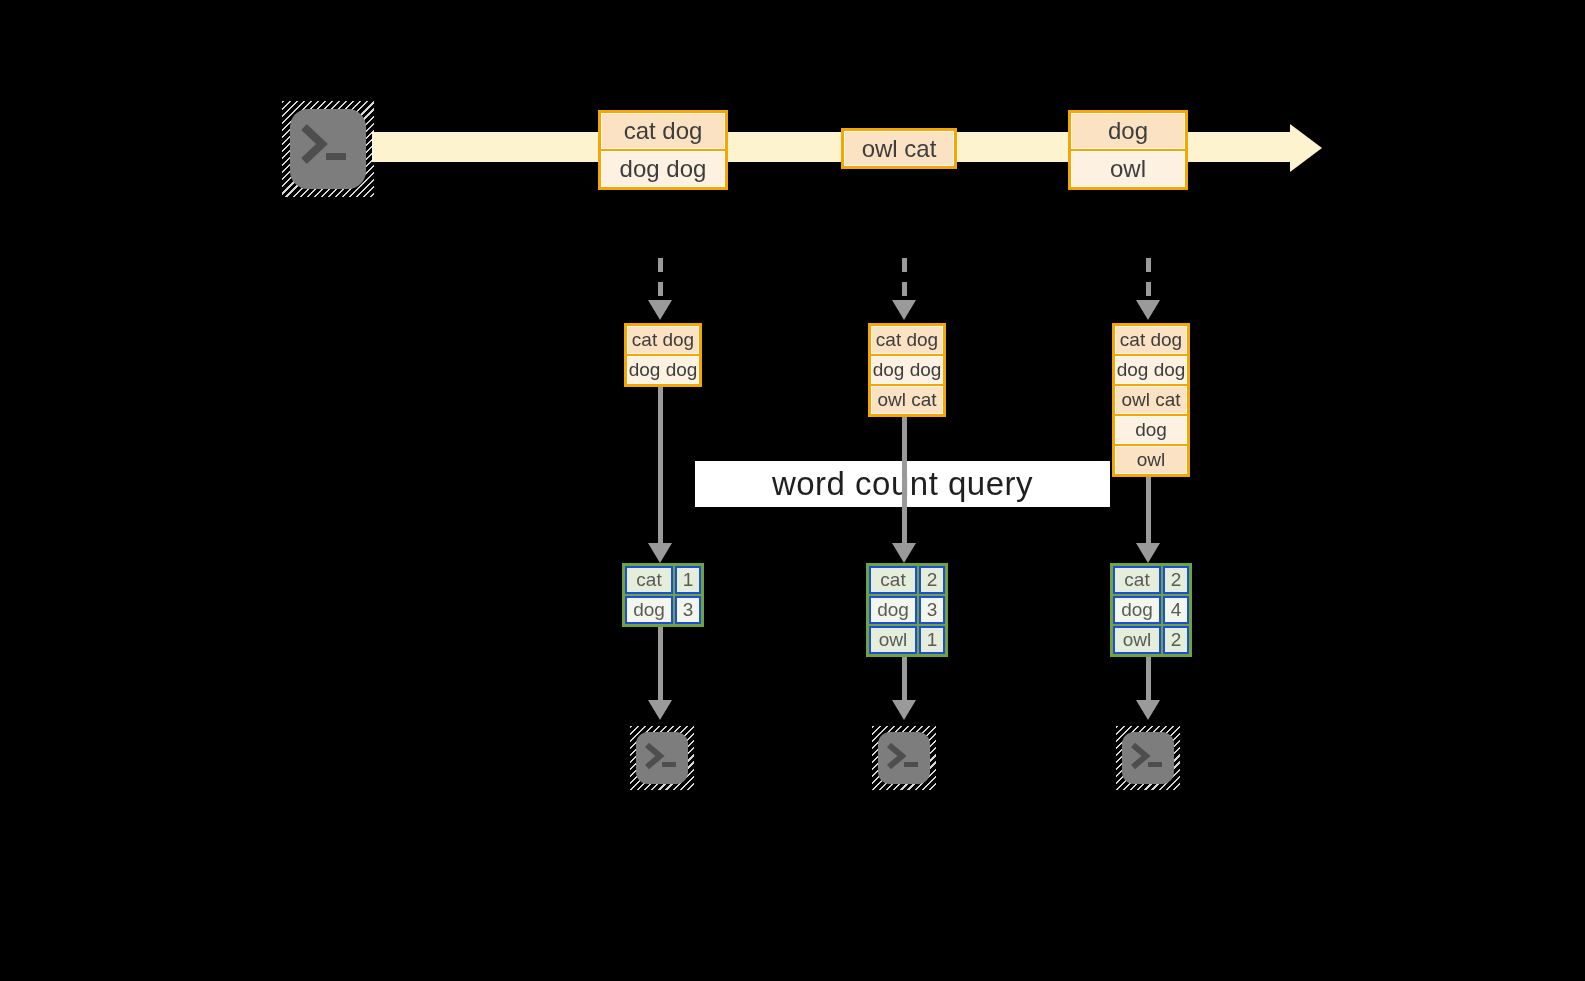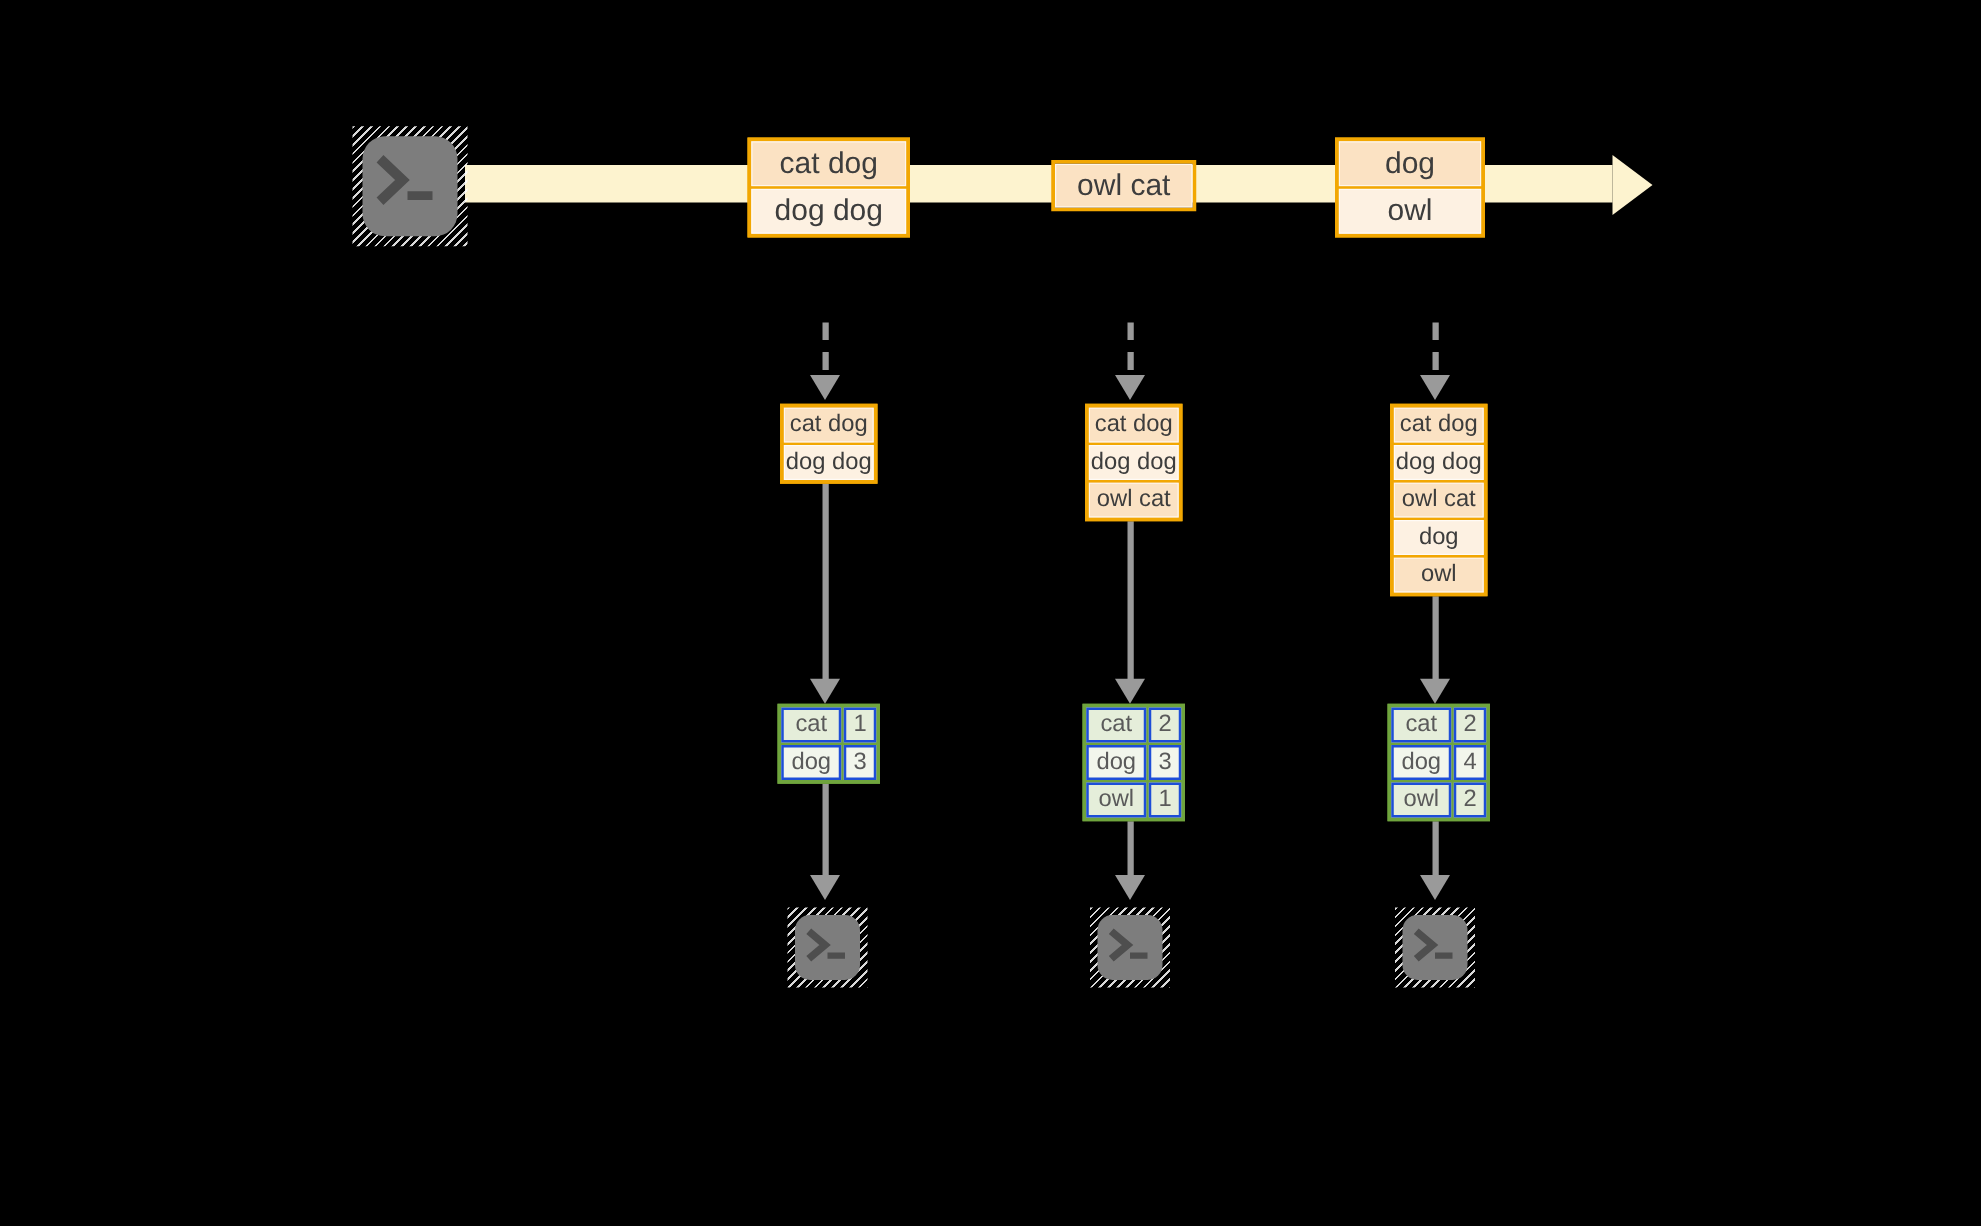--- a/index.html
+++ b/index.html
@@ -117,20 +117,23 @@
     <div class="cell">owl cat</div>
   </div>
   <div class="stack" style="left:1112px;">
     <div class="cell">cat dog</div>
     <div class="cell">dog dog</div>
     <div class="cell">owl cat</div>
     <div class="cell">dog</div>
     <div class="cell">owl</div>
   </div>
 
+  <div class="query-band">
+    <span>word count query</span>
+  </div>
 
   <div class="vline" style="left:657.5px;top:387px;height:158px;"></div>
   <div class="vhead" style="left:648px;top:543px;"></div>
   <div class="vline" style="left:901.5px;top:417px;height:128px;"></div>
   <div class="vhead" style="left:892px;top:543px;"></div>
   <div class="vline" style="left:1145.5px;top:477px;height:68px;"></div>
   <div class="vhead" style="left:1136px;top:543px;"></div>
 
   <div class="ctable" style="left:622px;">
     <div class="ccell">cat</div>

